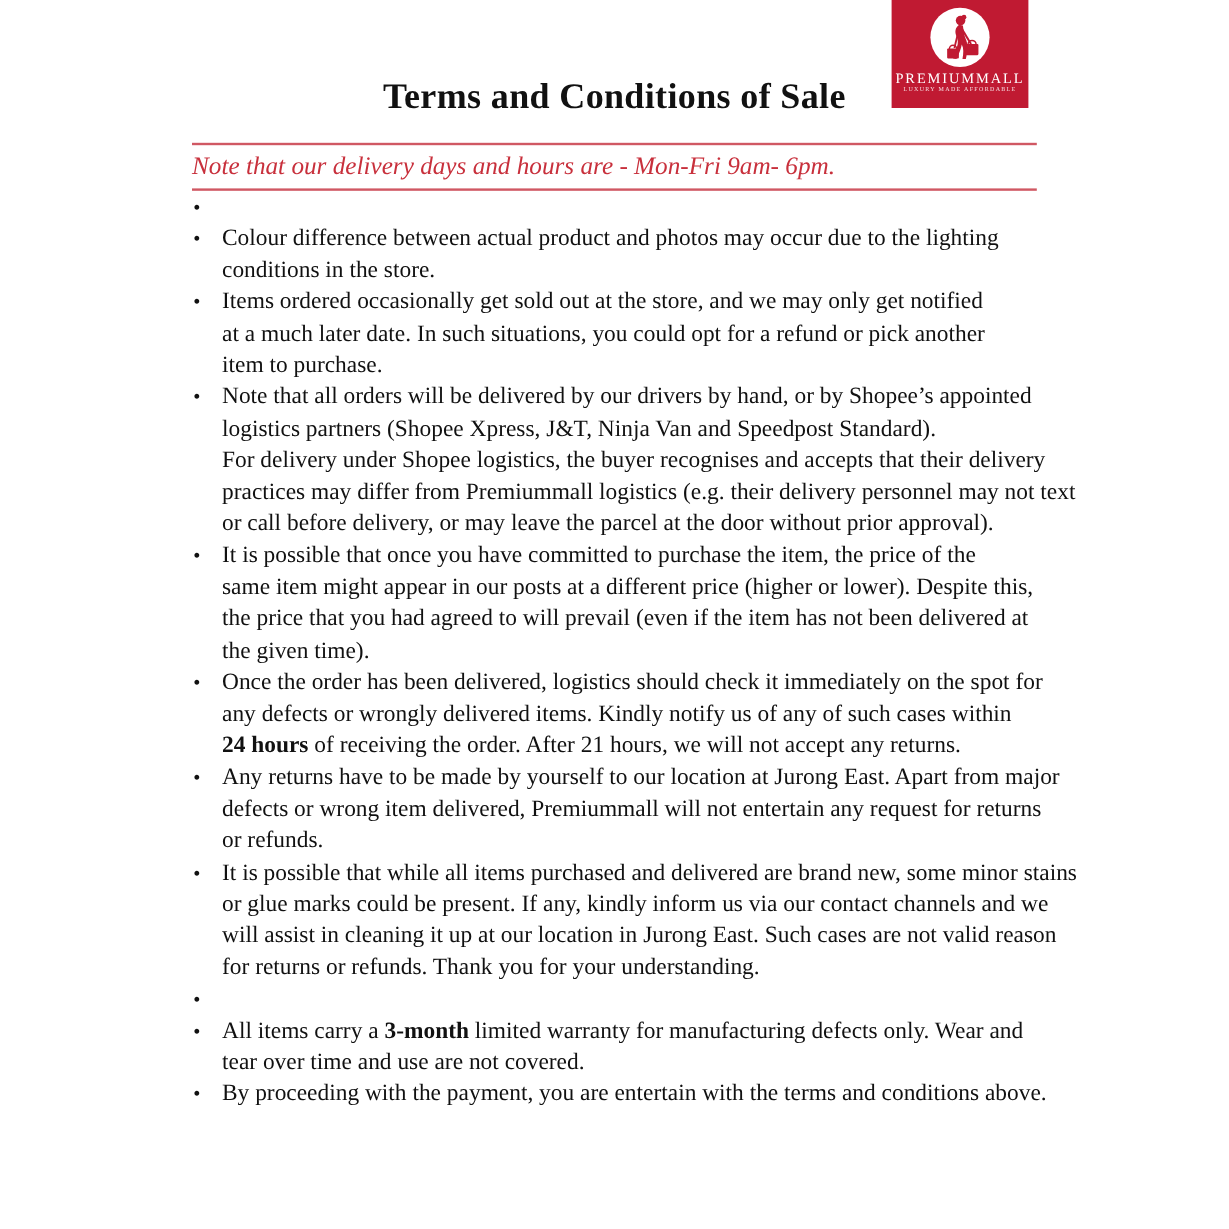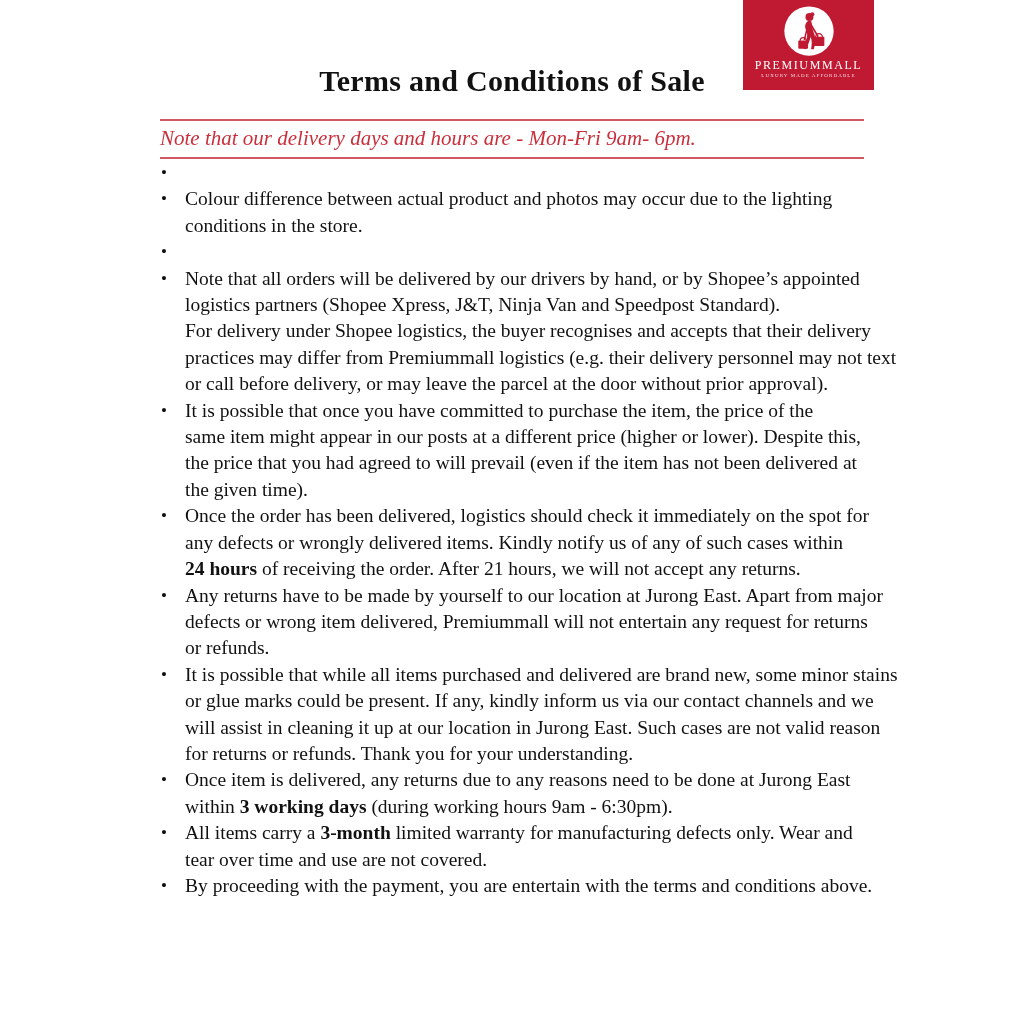--- a/index.html
+++ b/index.html
@@ -14,21 +14,21 @@
     font-family: "Liberation Serif", serif;
     color: #111111;
     overflow: hidden;
   }
 
   
   .logo {
     position: absolute;
     left: 743px;
     top: 0;
-    width: 131px;
+    width: 114px;
     height: 90px;
     text-align: center;
     color: #ffffff;
     overflow: hidden;
   }
   .logo svg {
     display: block;
     margin: 5px auto 0 auto;
   }
   .logo-brand {
@@ -136,20 +136,23 @@
       <li>
         <span class="bullet">•</span>
       </li>
       <li>
         <span class="bullet">•</span>
         <span class="term-text"><span>Colour difference between actual product and photos may occur due to the lighting
 conditions in the store.</span></span>
       </li>
       <li>
         <span class="bullet">•</span>
+        <span class="term-text"><span>Items ordered occasionally get sold out at the store, and we may only get notified
+at a much later date. In such situations, you could opt for a refund or pick another
+item to purchase.</span></span>
       </li>
       <li>
         <span class="bullet">•</span>
         <span class="term-text"><span>Note that all orders will be delivered by our drivers by hand, or by Shopee’s appointed
 logistics partners (Shopee Xpress, J&amp;T, Ninja Van and Speedpost Standard).
 For delivery under Shopee logistics, the buyer recognises and accepts that their delivery
 practices may differ from Premiummall logistics (e.g. their delivery personnel may not text
 or call before delivery, or may leave the parcel at the door without prior approval).</span></span>
       </li>
       <li>
@@ -173,22 +176,20 @@
       </li>
       <li>
         <span class="bullet">•</span>
         <span class="term-text"><span>It is possible that while all items purchased and delivered are brand new, some minor stains
 or glue marks could be present. If any, kindly inform us via our contact channels and we
 will assist in cleaning it up at our location in Jurong East. Such cases are not valid reason
 for returns or refunds. Thank you for your understanding.</span></span>
       </li>
       <li>
         <span class="bullet">•</span>
-        <span class="term-text"><span>Once item is delivered, any returns due to any reasons need to be done at Jurong East
-within </span><b>3 working days</b><span> (during working hours 9am - 6:30pm).</span></span>
       </li>
       <li>
         <span class="bullet">•</span>
         <span class="term-text"><span>All items carry a </span><b>3-month</b><span> limited warranty for manufacturing defects only. Wear and
 tear over time and use are not covered.</span></span>
       </li>
       <li>
         <span class="bullet">•</span>
         <span class="term-text"><span>By proceeding with the payment, you are entertain with the terms and conditions above.</span></span>
       </li>

